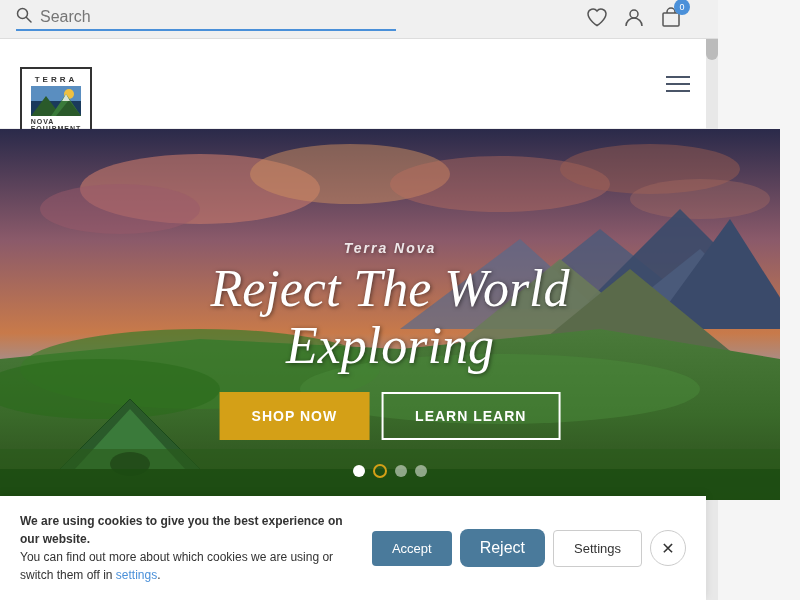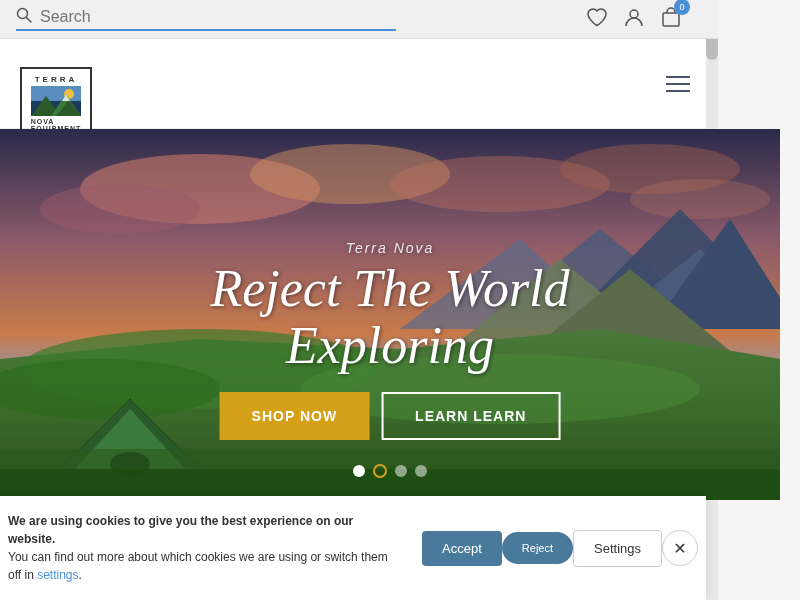--- a/index.html
+++ b/index.html
@@ -127,20 +127,21 @@
       transform: translateX(-50%);
       text-align: center;
       color: white;
       text-shadow: 1px 1px 4px rgba(0,0,0,0.5);
     }
     .hero-subtitle {
       font-size: 14px;
       letter-spacing: 2px;
       opacity: 0.85;
       font-style: italic;
+      font-weight: bold;
     }
     .hero-title {
       font-family: 'Georgia', serif;
       font-size: 52px;
       font-style: italic;
       font-weight: normal;
       line-height: 1.1;
       margin-top: 4px;
     }
     .hero-buttons {
@@ -198,21 +199,21 @@
       background: white;
     }
 
     
     .cookie-banner {
       position: absolute;
       bottom: 0;
       left: 0;
       right: 12px;
       background: white;
-      padding: 16px 8px;
+      padding: 16px 20px;
       display: flex;
       align-items: center;
       gap: 20px;
       box-shadow: 0 -2px 8px rgba(0,0,0,0.1);
       z-index: 100;
       justify-content: center;
     }
     .cookie-text {
       flex: 1;
       font-size: 12px;
@@ -221,39 +222,40 @@
     }
     .cookie-text a {
       color: #4a90d9;
       text-decoration: none;
     }
     .cookie-text strong {
       font-weight: bold;
     }
     .cookie-buttons {
       display: flex;
+      gap: 8px;
       align-items: center;
       flex-shrink: 0;
     }
     .btn-accept {
       background: #4a7a9b;
       color: white;
       border: none;
       padding: 10px 20px;
       border-radius: 4px;
       font-size: 13px;
       cursor: pointer;
     }
     .btn-reject {
       background: #4a7a9b;
       color: white;
       border: none;
       padding: 10px 20px;
-      border-radius: 16px;
-      font-size: 11px;
+      border-radius: 8px;
+      font-size: 16px;
       cursor: pointer;
     }
     .btn-settings {
       background: white;
       color: #333;
       border: 1px solid #ccc;
       padding: 10px 20px;
       border-radius: 4px;
       font-size: 13px;
       cursor: pointer;

